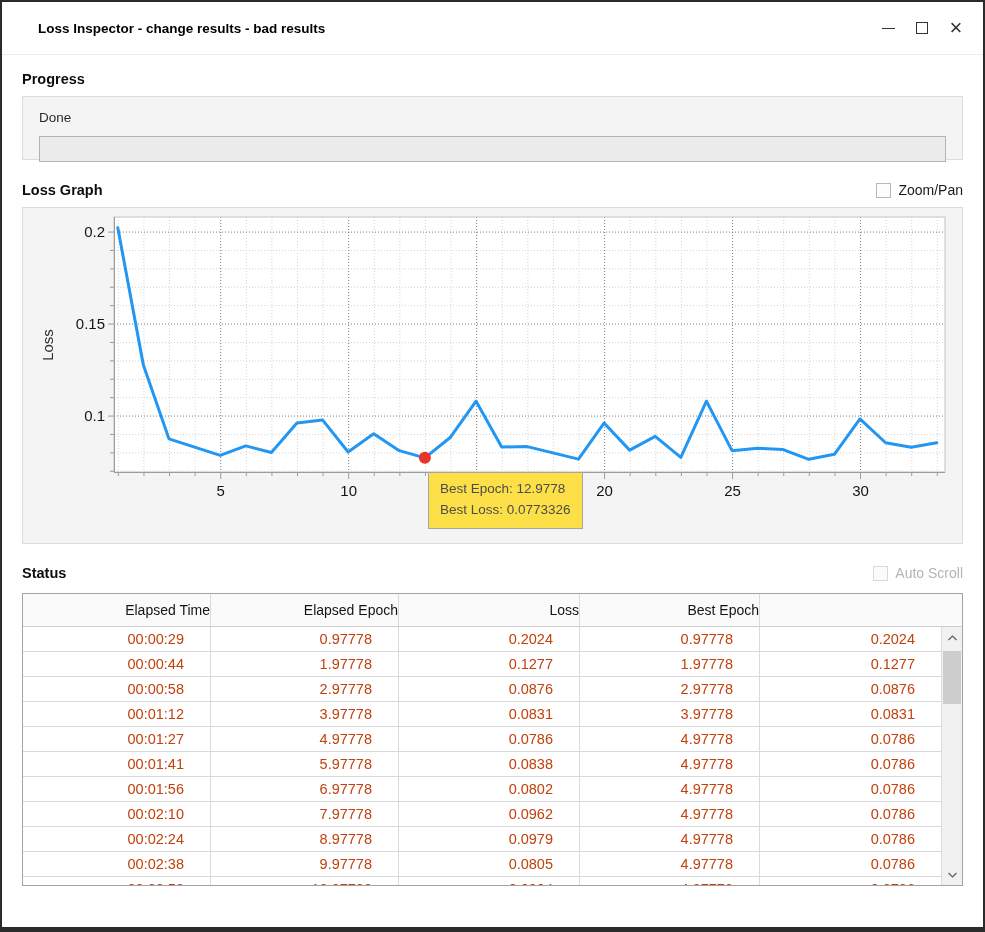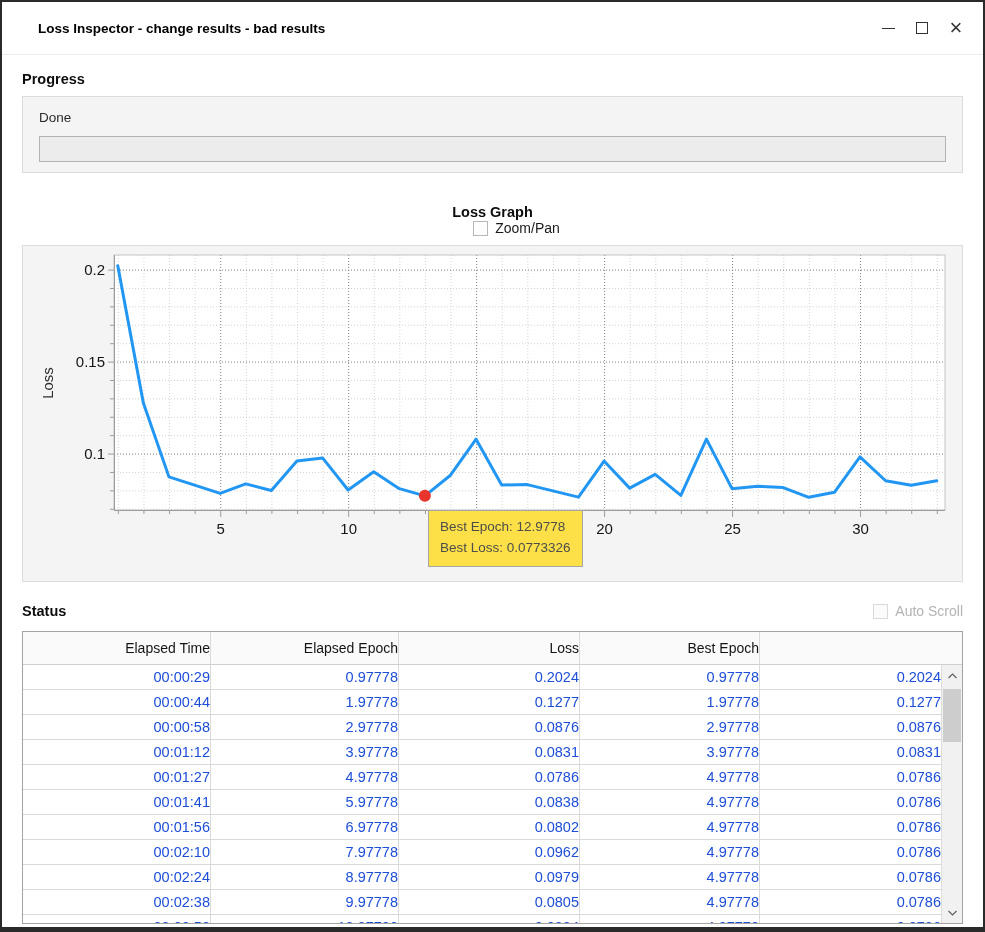--- a/index.html
+++ b/index.html
@@ -16,25 +16,25 @@
   .win-controls { margin-left:auto; display:flex; align-items:center; margin-right:10px; }
   .win-btn { width:34px; height:34px; display:flex; align-items:center; justify-content:center; background:transparent; border:none; cursor:pointer; }
   .glyph-min { width:13px; height:0; border-top:1.6px solid #333; display:block; }
   .glyph-max { width:12px; height:12px; border:1.6px solid #333; display:block; }
   .glyph-close { font-size:22px; font-weight:400; color:#333; line-height:1; }
   
   .content { padding: 0 20px; }
   .section-head { display:flex; align-items:center; justify-content:space-between; }
   .heading { font-size:14.5px; font-weight:bold; color:#0d0d0d; }
   .mt-progress { margin-top:16px; margin-bottom:9px; }
-  .mt-graph    { margin-top:31px; margin-bottom:9px;flex-direction:column; }
+  .mt-graph    { margin-top:22px; margin-bottom:9px; }
   .mt-status   { margin-top:21px; margin-bottom:12px; }
   .groupbox { background:#f4f4f4; border:1px solid #dcdcdc; }
   
-  .progress-box { height:77px; padding:13px 16px; }
+  .progress-box { height:64px; padding:13px 16px; }
   .done-label { font-size:13.5px; color:#2a2a2a; margin-bottom:11px; }
   .progressbar { height:26px; background:#ececec; border:1px solid #b3b3b3; position:relative; overflow:hidden; }
   .progressbar .fill { height:100%; background:#2db52d; width:0%; }
   
   .checkbox-row { display:flex; align-items:center; gap:7px;padding-left:48px; }
   .checkbox { width:15px; height:15px; background:#fdfdfd; border:1px solid #b7b7b7; display:inline-block; }
   .checkbox.disabled { background:#fbfbfb; border-color:#d9d9d9; }
   .checkbox-label { font-size:14px; color:#1a1a1a; }
   .checkbox-label.disabled { color:#b4b4b4; }
   
@@ -47,21 +47,21 @@
     background:#fde047; border:1px solid #a6a6a6; padding:6px 11px 7px 11px;
     font-size:13.5px; color:#4c4c4c; line-height:1.55; white-space:nowrap;
   }
   
   .table { height:293px; border:1px solid #a3a3a3; position:relative; overflow:hidden; background:#fff; }
   .thead { display:grid; grid-template-columns:188px 188px 181px 180px 181px 1fr; height:33px; background:#fafafa; border-bottom:1px solid #cfcfcf; }
   .thcell { display:flex; align-items:center; justify-content:flex-end; font-size:14px; color:#141414; border-right:1px solid #dadada; }
   .thcell:last-child { border-right:none; }
   .tbody { position:absolute; left:0; top:33px; right:21px; bottom:0; overflow:hidden; }
   .trow { display:grid; grid-template-columns:188px 188px 181px 180px 181px; height:25px; border-bottom:1px solid #d9d9d9; background:#fff; }
-  .tcell { display:flex; align-items:center; justify-content:flex-end; padding-right:0; font-size:14.5px; color:#1d4ed8; border-right:1px solid #dadada; }
+  .tcell { display:flex; align-items:center; justify-content:flex-end; padding-right:26px; font-size:14.5px; color:#c2410c; border-right:1px solid #dadada; }
   .tcell:last-child { border-right:none; }
   
   .vscroll { position:absolute; top:33px; right:0; width:21px; bottom:0; background:#f1f1f1; border-left:1px solid #dcdcdc; }
   .vscroll .btn { position:absolute; left:0; width:100%; height:21px; display:flex; align-items:center; justify-content:center; background:#f1f1f1; cursor:pointer; }
   .vscroll .btn.up { top:0; } .vscroll .btn.down { bottom:0; }
   .vscroll .thumb { position:absolute; left:1px; right:1px; top:24px; height:53px; background:#cdcdcd; cursor:grab; }
 </style>
 </head>
 <body>
 

